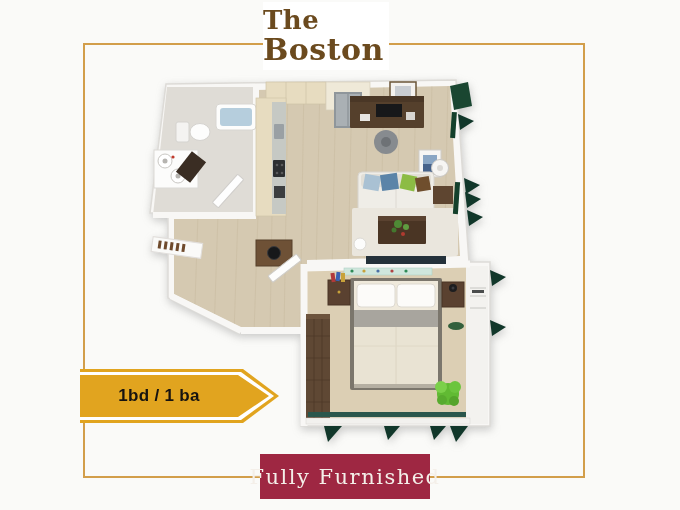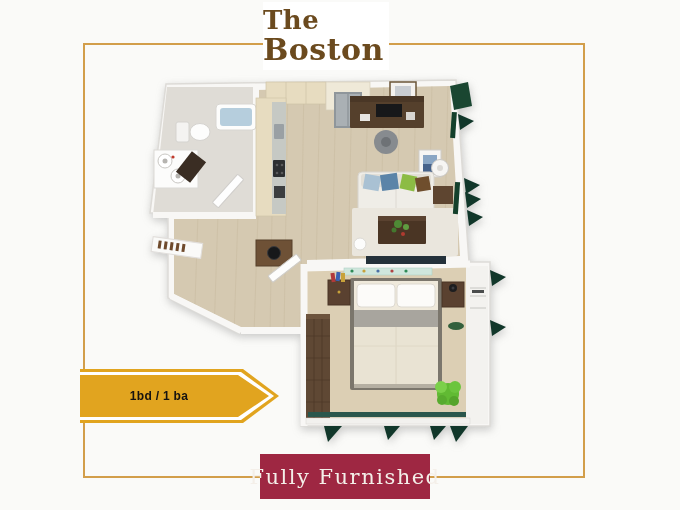--- a/index.html
+++ b/index.html
@@ -35,21 +35,21 @@
     position:absolute; left:138px; top:74px; z-index:2;
     filter:drop-shadow(1px 3px 4px rgba(110,110,110,0.35));
   }
 
   
   .spec-banner { position:absolute; left:80px; top:367px; width:202px; height:58px; z-index:5; }
   .spec-banner svg { position:absolute; left:0; top:0; }
   .spec-text {
     position:absolute; left:0; top:0; right:44px; bottom:0;
     display:flex; flex-direction:column; align-items:center; justify-content:center;
-    gap:10px; font-weight:bold; font-size:12px; color:#161310; letter-spacing:0.3px;
+    gap:10px; font-weight:bold; font-size:17px; color:#161310; letter-spacing:0.3px;
   }
 
   
   .furnished-banner {
     position:absolute; left:260px; top:454px; width:170px; height:45px;
     background:#9e2742; z-index:5;
     display:flex; align-items:center; justify-content:center;
     font-family:"DejaVu Serif", serif; font-size:21px; letter-spacing:1.5px;
     color:#f4efe9; white-space:nowrap;
   }

